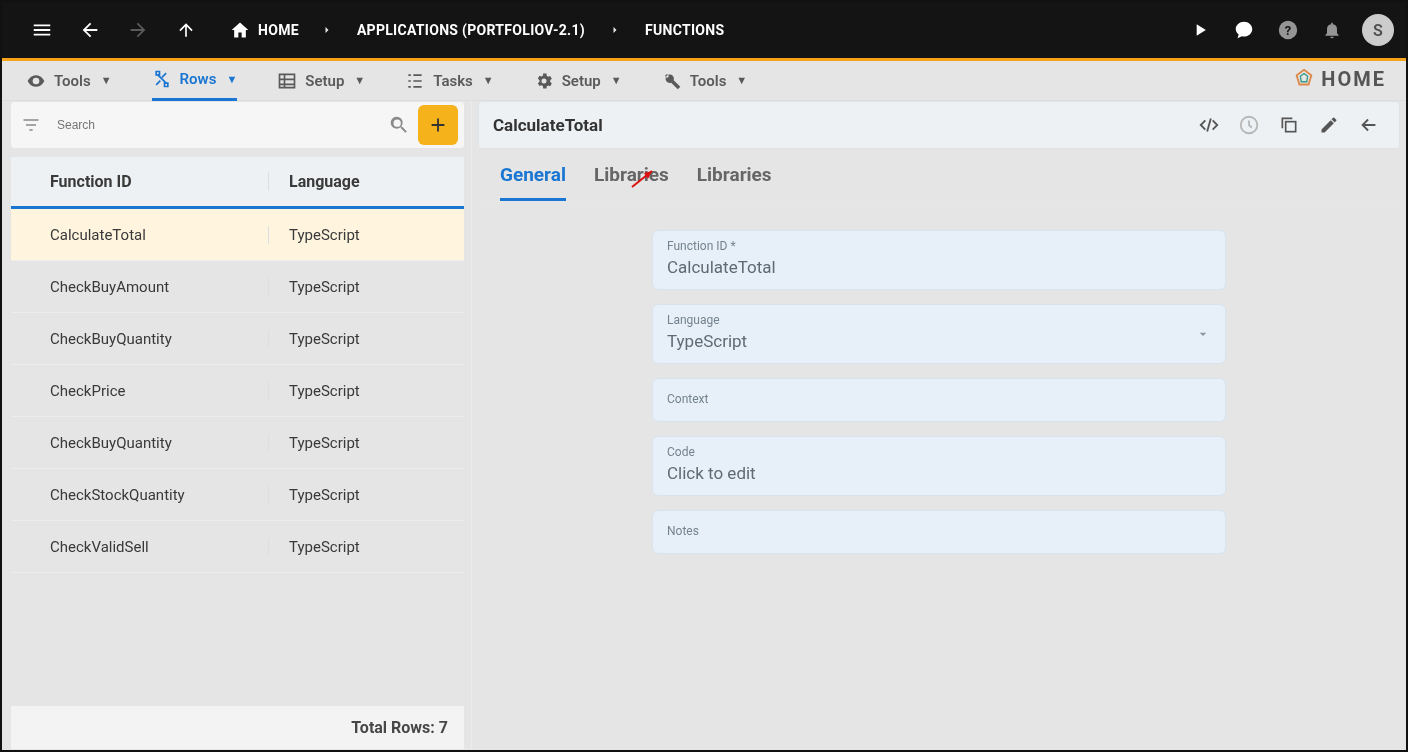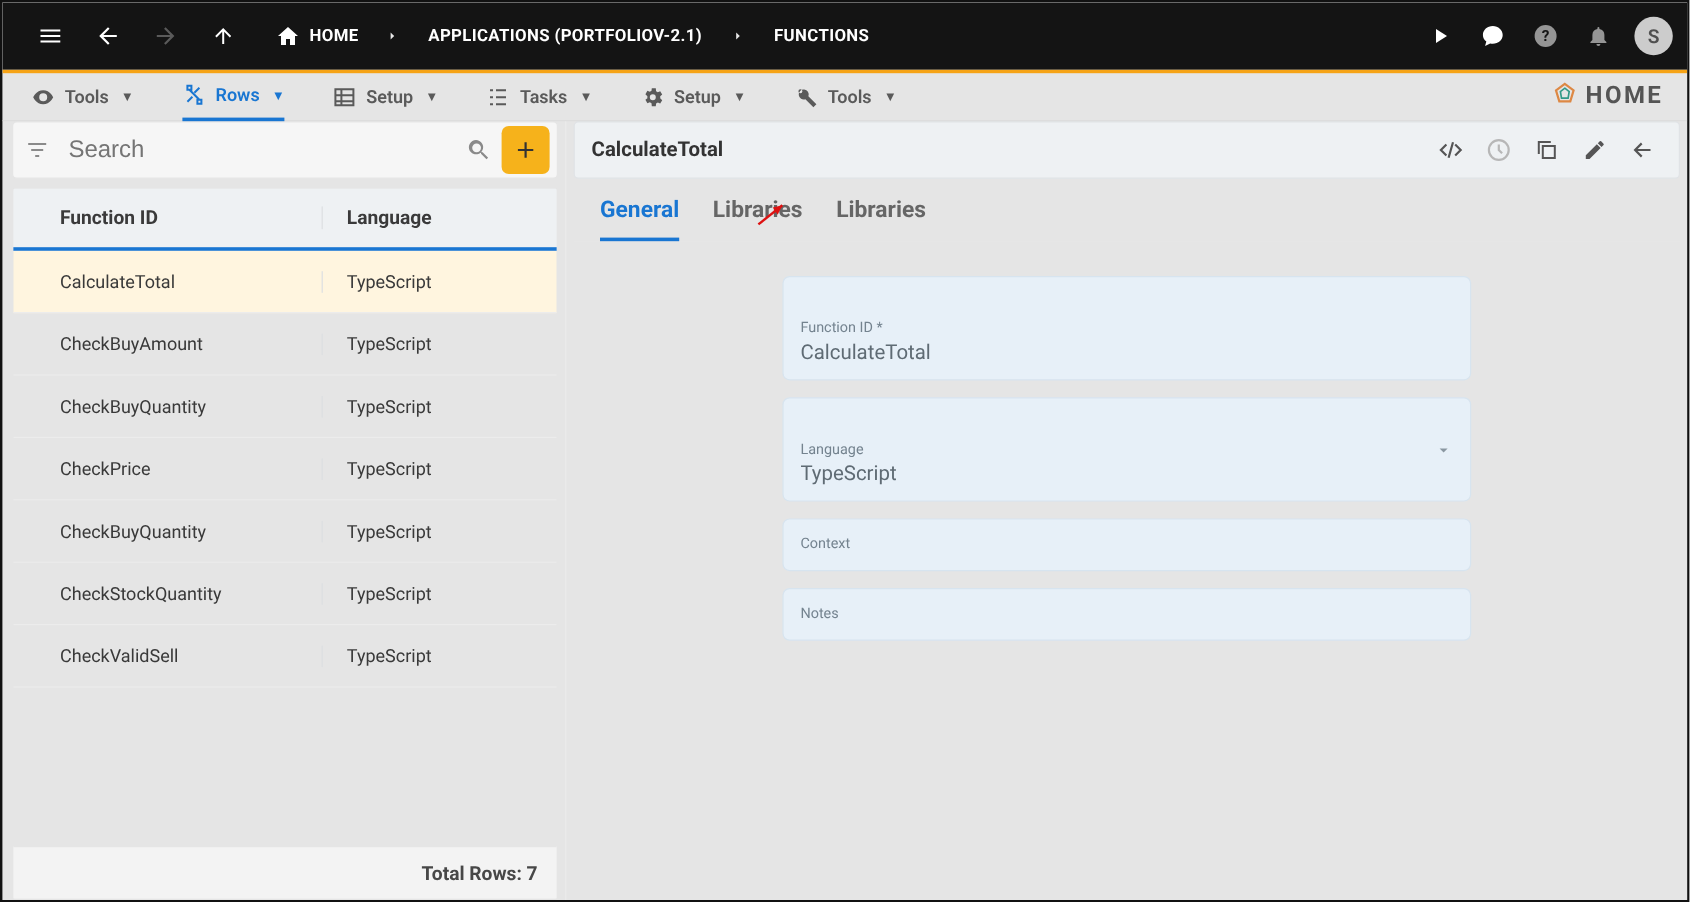--- a/index.html
+++ b/index.html
@@ -32,21 +32,21 @@
   .brand { position:absolute; right:20px; top:6px; font-size:20px; letter-spacing:2px; font-weight:700; color:#555; display:flex; align-items:center; gap:6px; }
   .brand-logo { width:22px; height:22px; }
 
   
   .workspace { display:flex; height:calc(752px - 56px - 3px - 40px - 4px); }
   .leftpane { width:470px; padding:0 4px 0 6px; display:flex; flex-direction:column; border-right:1px solid #ececec;}
   .rightpane { flex:1; display:flex; flex-direction:column; }
 
   .searchrow { display:flex; align-items:center; gap:8px; height:48px; background:#f6f6f6; border:1px solid #e5e5e5; border-radius:4px; margin:0 2px; padding:0 6px 0 10px;}
   .searchrow .filter-ic, .searchrow .search-ic { color:#8a8a8a; }
-  .searchinput { flex:1; border:none; background:transparent; font-size:20px; color:#888; outline:none; padding:0 8px; }
+  .searchinput { flex:1; border:none; background:transparent; font-size:12px; color:#888; outline:none; padding:0 8px; }
   .addbtn { width:40px; height:40px; background:#f6b21b; border-radius:6px; display:flex; align-items:center; justify-content:center; }
   .addbtn svg{ fill:#333; }
 
   .listwrap { flex:1; border:1px solid #e5e5e5; border-top:none; margin:8px 2px 0 2px; display:flex; flex-direction:column; border-radius:2px; overflow:hidden;}
   .listhead { display:flex; background:#eef1f3; height:52px; align-items:center; font-weight:700; color:#3a3a3a; border-bottom:3px solid #1976d2;}
   .col-a { width:258px; padding-left:39px; border-right:1px solid #dcdfe2;}
   .col-b { flex:1; padding-left:20px;}
   .listbody { flex:1; overflow:auto;}
   .rowline { display:flex; height:52px; align-items:center; border-bottom:1px solid #ececec; font-size:15px; color:#393939;}
   .rowline.selected { background:#fff5df; }
@@ -58,21 +58,21 @@
   .detailhead .spacer { flex:1; }
   .detailhead .hicon { width:40px; height:40px; display:flex; align-items:center; justify-content:center; color:#555; }
   .detailhead .hicon.dim { color:#b7b7b7; }
 
   .dtabs { display:flex; gap:28px; padding:14px 0 0 22px; border-bottom:1px solid #e7e7e7; margin:0 6px;}
   .dtab { font-size:19px; font-weight:700; color:#666; padding-bottom:12px; }
   .dtab.active { color:#1976d2; border-bottom:3px solid #1976d2;}
 
   .form-area { padding:28px 0 0 0; display:flex; flex-direction:column; align-items:center; }
   .field { width:574px; background:#e7f0f8; border:1px solid #d7e4ef; border-radius:6px; padding:8px 14px 10px 14px; margin-bottom:14px; position:relative;}
-  .field-label { font-size:12px; color:#74838f;margin-top:27px; }
+  .field-label { font-size:12px; color:#74838f; }
   .field-value { font-size:17px; color:#5f6b74; margin-top:4px; min-height:22px;}
   .field.short { height:44px; display:flex; align-items:center; }
   .field.short .field-label { margin:0; }
   .field .chev-down { position:absolute; right:14px; top:50%; transform:translateY(-50%); color:#8a97a1; }
 
   svg { display:block; }
 </style>
 </head>
 <body>
 
@@ -322,19 +322,23 @@
           <div class="field-value">TypeScript</div>
           <span class="chev-down">
             <svg width="16" height="16" viewBox="0 0 24 24" fill="#8a97a1">
                 <path d="M7 10l5 5 5-5z"></path>
               </svg>
           </span>
         </div>
         <div class="field short">
           <div class="field-label">Context</div>
         </div>
+        <div class="field">
+          <div class="field-label">Code</div>
+          <div class="field-value">Click to edit</div>
+        </div>
         <div class="field short">
           <div class="field-label">Notes</div>
         </div>
       </div>
     </div>
   </div>
 </div>
 
 </body></html>

